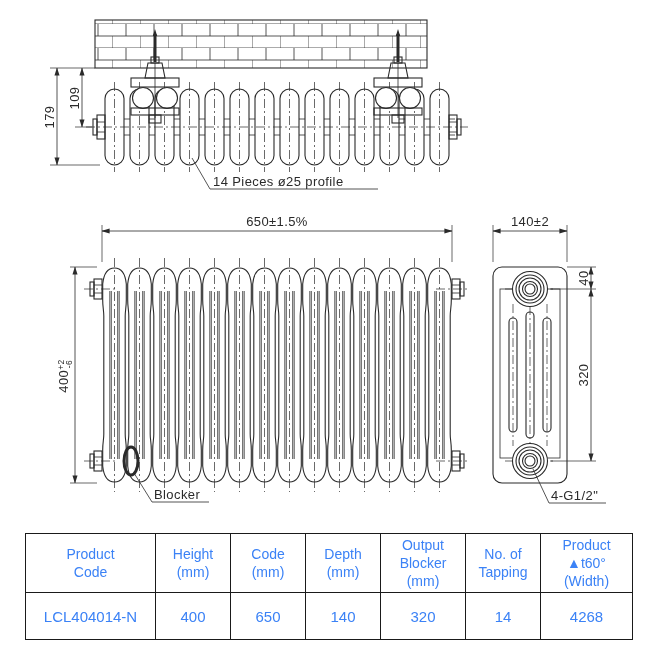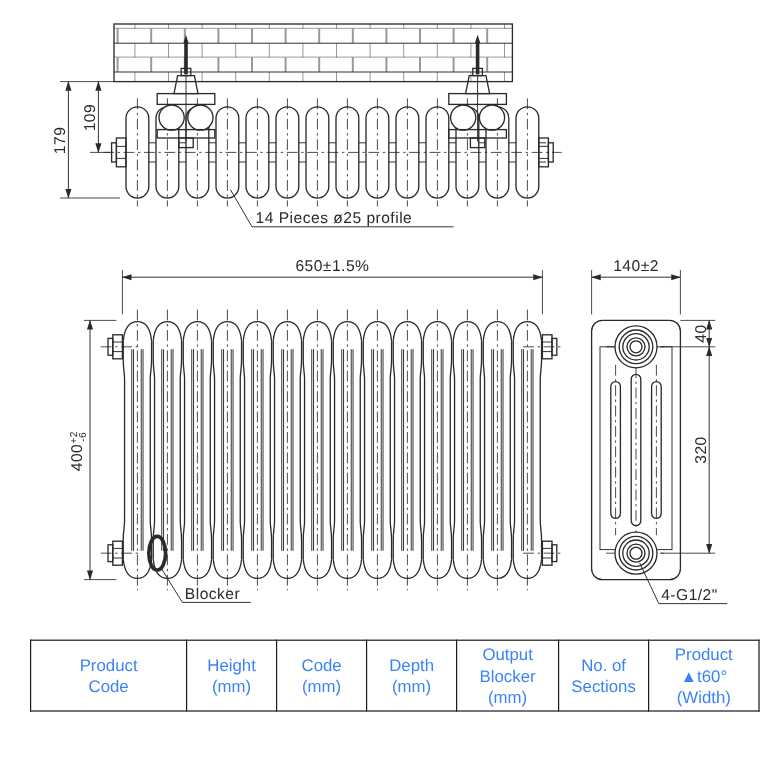--- a/index.html
+++ b/index.html
@@ -242,24 +242,33 @@
       <div>Depth</div>
             <div>(mm)</div>
     </th>
     <th>
       <div>Output</div>
             <div>Blocker</div>
             <div>(mm)</div>
     </th>
     <th>
       <div>No. of</div>
-            <div>Sections</div>
+            <div>Tapping</div>
     </th>
     <th>
       <div>Product</div>
             <div>▲t60°</div>
             <div>(Width)</div>
     </th>
   </tr>
+  <tr>
+    <td>LCL404014-N</td>
+    <td>400</td>
+    <td>650</td>
+    <td>140</td>
+    <td>320</td>
+    <td>14</td>
+    <td>4268</td>
+  </tr>
 </tbody>
     </table>
 
 </div>
 
 </body></html>

